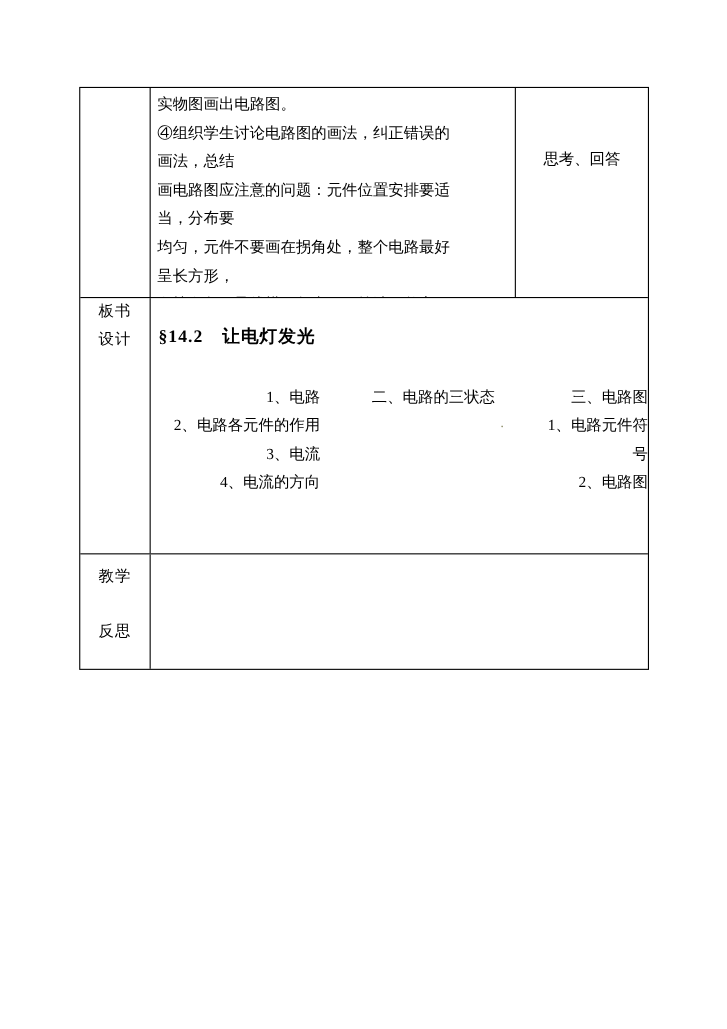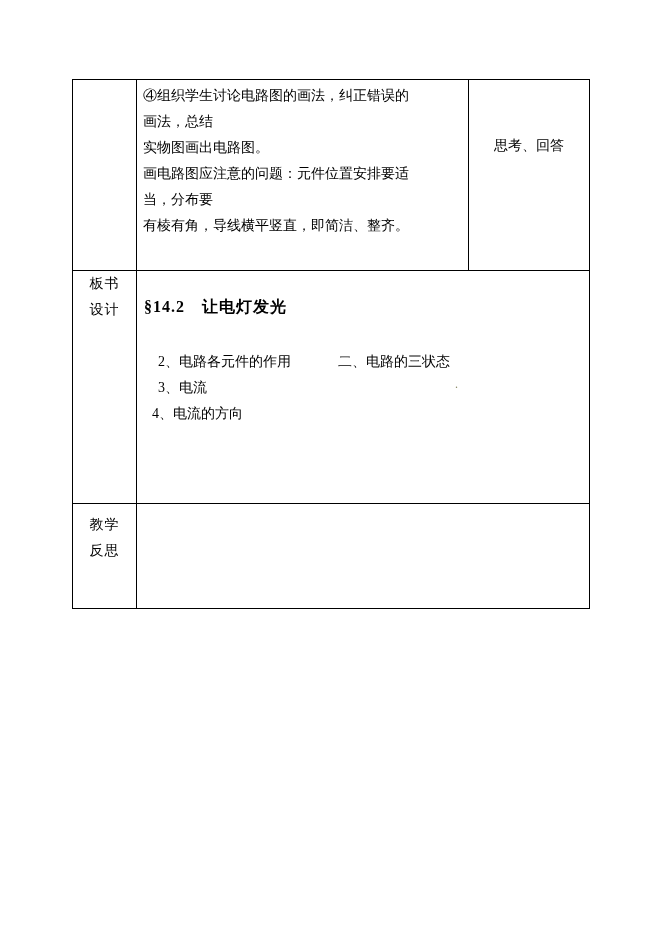--- a/index.html
+++ b/index.html
@@ -39,37 +39,38 @@
   .cell + .cell { border-left: 1px solid #000; }
   .head-cell {
     display: flex;
     flex-direction: column;
     align-items: center;
     justify-content: flex-start;
     font-size: 14px;
     line-height: 26px;
     letter-spacing: 1px;
   }
-  .row-3 .head-cell { padding-top: 8px; }
+  .row-3 .head-cell { padding-top: 8px; gap: 24px; }
   .teaching-cell {
     padding: 3px 6px 0 6px;
     font-size: 14px;
     line-height: 26px;
   }
   .teaching-cell p { margin: 0; }
   .student-cell {
     font-size: 14px;
     line-height: 16px;
     text-align: center;
     padding-top: 58px;
     margin-left: 40px;
   }
   .board-cell {
     font-size: 14px;
     line-height: 26px;
+    text-align: right;
   }
   .board-title {
     position: absolute;
     left: 7px;
     top: 23px;
     font-size: 16px;
     font-weight: bold;
     letter-spacing: 1px;
   }
   .board-col {
@@ -94,50 +95,57 @@
 </style>
 </head>
 <body>
 
 <div class="page">
   <div class="doc-table">
 
     <div class="row row-1">
       <div class="cell head-cell"></div>
       <div class="cell teaching-cell">
+        <p>实物图画出电路图。</p>
         <p>④组织学生讨论电路图的画法，纠正错误的画法，总结</p>
-        <p>实物图画出电路图。</p>
         <p>画电路图应注意的问题：元件位置安排要适当，分布要</p>
+        <p>均匀，元件不要画在拐角处，整个电路最好呈长方形，</p>
         <p>有棱有角，导线横平竖直，即简洁、整齐。</p>
       </div>
       <div class="cell student-cell">
         <span>思考、回答</span>
       </div>
     </div>
 
     <div class="row row-2">
       <div class="cell head-cell">
         <div>板书</div>
         <div>设计</div>
       </div>
       <div class="cell board-cell">
         <div class="board-title">§14.2　让电灯发光</div>
 
         <div class="board-col col-a">
+          <div class="ind-a1">1、电路</div>
           <div class="ind-a2">2、电路各元件的作用</div>
           <div class="ind-a2">3、电流</div>
           <div class="ind-a3">4、电流的方向</div>
         </div>
 
         <div class="board-col col-b">
           <div>二、电路的三状态</div>
         </div>
 
         <span class="stray-dot">.</span>
 
+        <div class="board-col col-c">
+          <div>三、电路图</div>
+          <div class="ind-c">1、电路元件符号</div>
+          <div class="ind-c">2、电路图</div>
+        </div>
       </div>
     </div>
 
     <div class="row row-3">
       <div class="cell head-cell">
         <div>教学</div>
         <div>反思</div>
       </div>
       <div class="cell reflection-cell"></div>
     </div>

